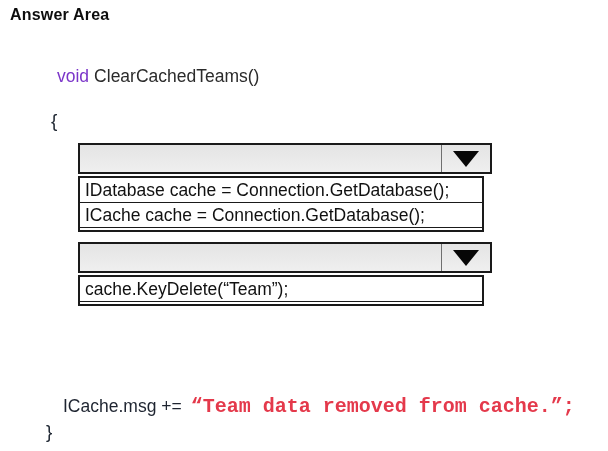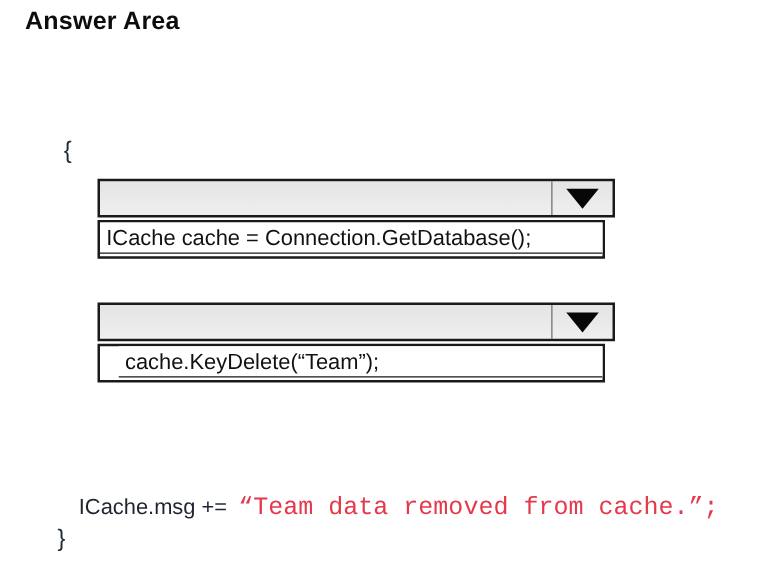--- a/index.html
+++ b/index.html
@@ -9,22 +9,22 @@
   .canvas {
     position: relative;
     width: 608px;
     height: 451px;
     background: #ffffff;
     overflow: hidden;
   }
 
   .page-title {
     position: absolute;
-    left: 20px; top: 6px;
-    font-size: 20px;
+    left: 10px; top: 6px;
+    font-size: 16px;
     font-weight: bold;
     color: #0d0d0d;
     letter-spacing: 0.2px;
   }
 
   .code-line { position: absolute; font-size: 17.5px; color: #26262e; white-space: nowrap; }
 
   .method-line { left: 57px; top: 66px; }
   .kw { color: #7b35c9; }
   .method-name { color: #2b2b2b; margin-left: 5px; }
@@ -64,64 +64,68 @@
 
   .listbox {
     position: absolute;
     left: 78px;
     width: 406px;
     background: #ffffff;
     border: 2px solid #1a1a1a;
     padding-bottom: 2px;
   }
   .listbox-1 { top: 176px; }
-  .listbox-2 { top: 275px; padding-left: 15px; }
+  .listbox-2 { top: 275px; }
 
   .option {
     height: 25px;
     line-height: 24px;
     border-bottom: 1px solid #1a1a1a;
     font-size: 17.5px;
     color: #111111;
     padding-left: 5px;
     white-space: nowrap;
     overflow: hidden;
     cursor: pointer;
     background: #ffffff;
   }
   .listbox-2 .option { height: 25px; }
 
   .viewbag-line { left: 63px; top: 395px; font-size: 17.5px; color: #1e2430; }
   .str-red {
     font-family: "Liberation Mono", monospace;
     font-size: 20px;
-    font-weight: normal;
+    font-weight: bold;
     color: #e4394b;
     margin-left: 9px;
     letter-spacing: 0px;
   }
 </style>
 </head>
 <body>
 
 <div class="canvas">
 
   <div class="page-title">Answer Area</div>
 
+  <div class="code-line method-line">
+    <span class="kw">void</span><span class="method-name">ClearCachedTeams()</span>
+  </div>
 
   <div class="code-line brace brace-open">{</div>
 
   <div class="dropdown dropdown-1">
     <div class="dd-value"></div>
     <div class="dd-arrow-btn">
       <span class="dd-arrow"></span>
     </div>
   </div>
 
   <div class="listbox listbox-1">
+    <div class="option">IDatabase cache = Connection.GetDatabase();</div>
     <div class="option">ICache cache = Connection.GetDatabase();</div>
   </div>
 
   <div class="dropdown dropdown-2">
     <div class="dd-value"></div>
     <div class="dd-arrow-btn">
       <span class="dd-arrow"></span>
     </div>
   </div>
 

